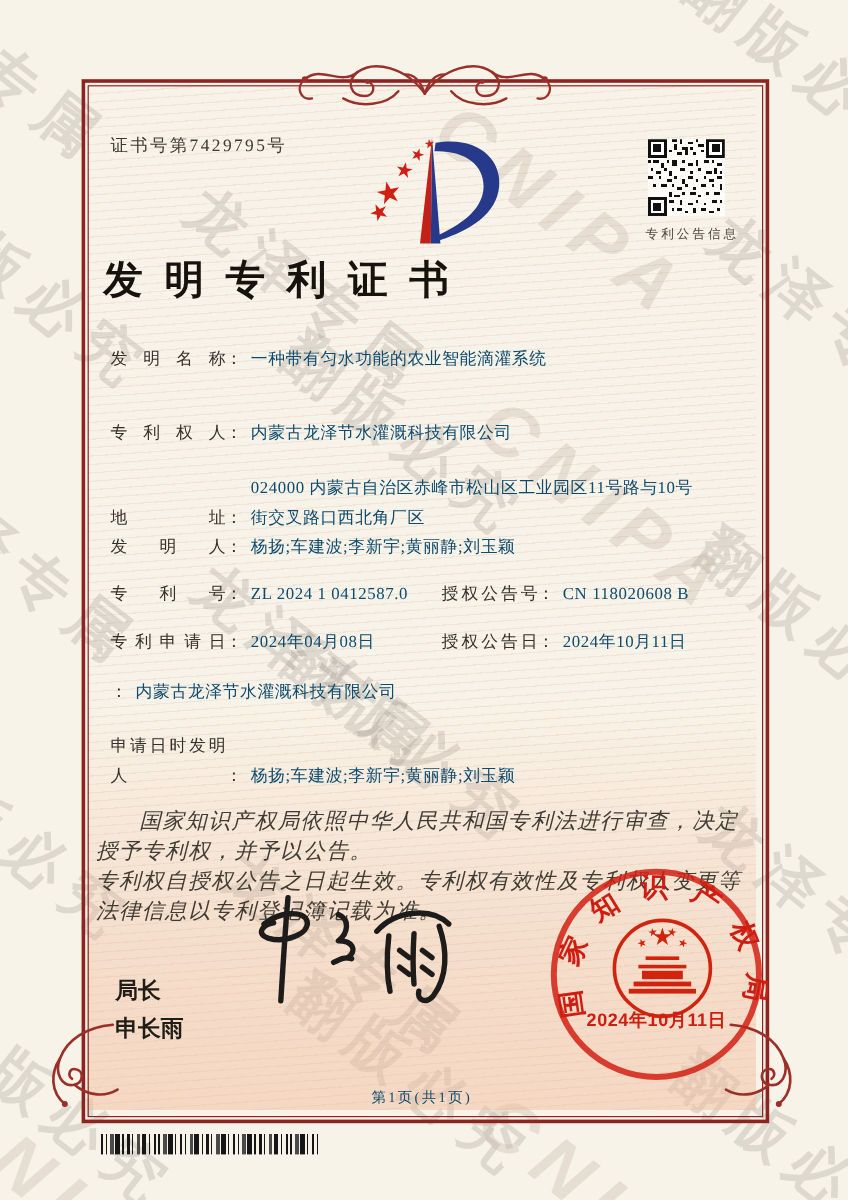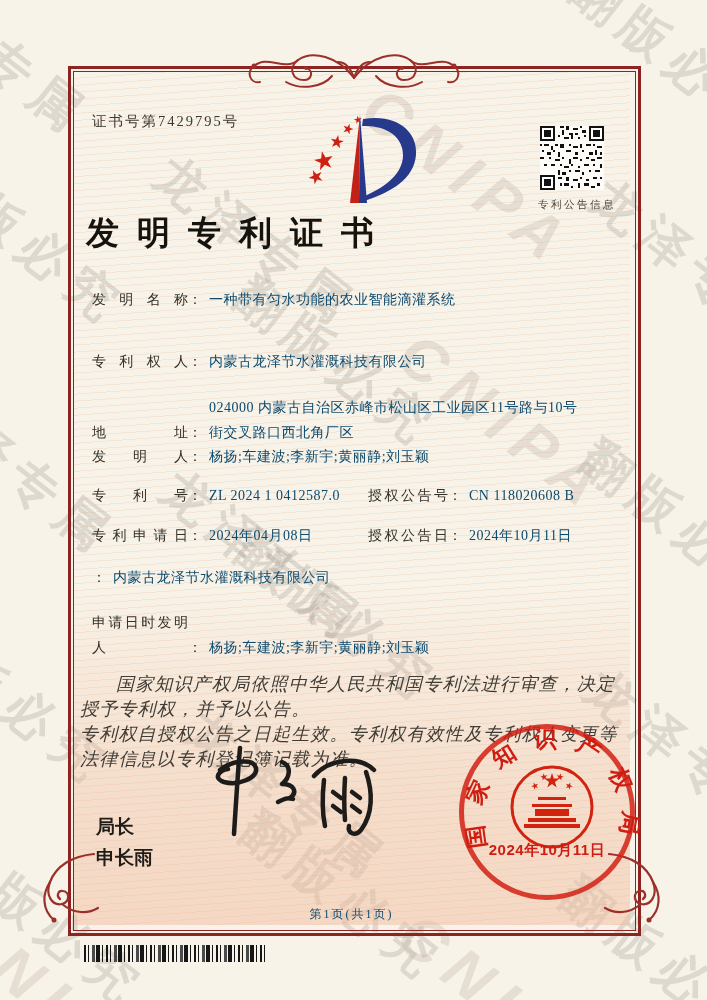--- a/index.html
+++ b/index.html
@@ -18,21 +18,21 @@
          border:1px solid #8d2422;}
   .inner-texture{position:absolute;left:73px;top:71px;width:557px;height:854px;z-index:2;
          background:repeating-linear-gradient(176deg,rgba(214,146,116,0.15) 0 1px,rgba(0,0,0,0) 1px 7px);}
   .bottom-tint{position:absolute;left:73px;top:71px;width:557px;height:854px;z-index:2;
          background:linear-gradient(180deg,rgba(240,190,160,0) 60%,rgba(238,182,150,0.35) 84%,rgba(241,189,158,0.5) 100%);}
   .ornament{position:absolute;z-index:3;}
   
   .content{position:absolute;left:0;top:0;width:707px;height:1000px;z-index:4;padding-left:22px;}
   .cert-no{position:absolute;left:92px;top:112px;font-size:14.5px;letter-spacing:2px;color:#3c3832;}
   .logo{position:absolute;left:294px;top:110px;}
-  .qr-wrap{position:absolute;left:538px;top:126px;width:68px;text-align:center;}
+  .qr-wrap{position:absolute;left:538px;top:116px;width:68px;text-align:center;}
   .qr{width:64px;height:64px;display:block;margin:0 auto;}
   .qr-label{display:block;margin-top:8px;font-size:10.5px;letter-spacing:2.5px;color:#4a463e;white-space:nowrap;}
   .doc-title{position:absolute;left:68px;top:211px;width:567px;text-align:left;
         font-size:33px;font-weight:700;color:#16130f;letter-spacing:18px;text-indent:18px;}
   .row{position:absolute;left:92px;width:512px;font-size:14px;line-height:25px;display:flex;align-items:flex-end;}
   .flabel{display:inline-block;width:96px;text-align:justify;text-align-last:justify;flex:0 0 96px;color:#33302a;}
   .flabel.w5{width:80px;flex:0 0 80px;}
   .colon{flex:0 0 auto;margin-right:7px;}
   .fvalue{flex:1 1 auto;letter-spacing:0.5px;color:#0c4a6e;}
   .pair2{position:absolute;left:276px;top:0;display:flex;width:240px;}

